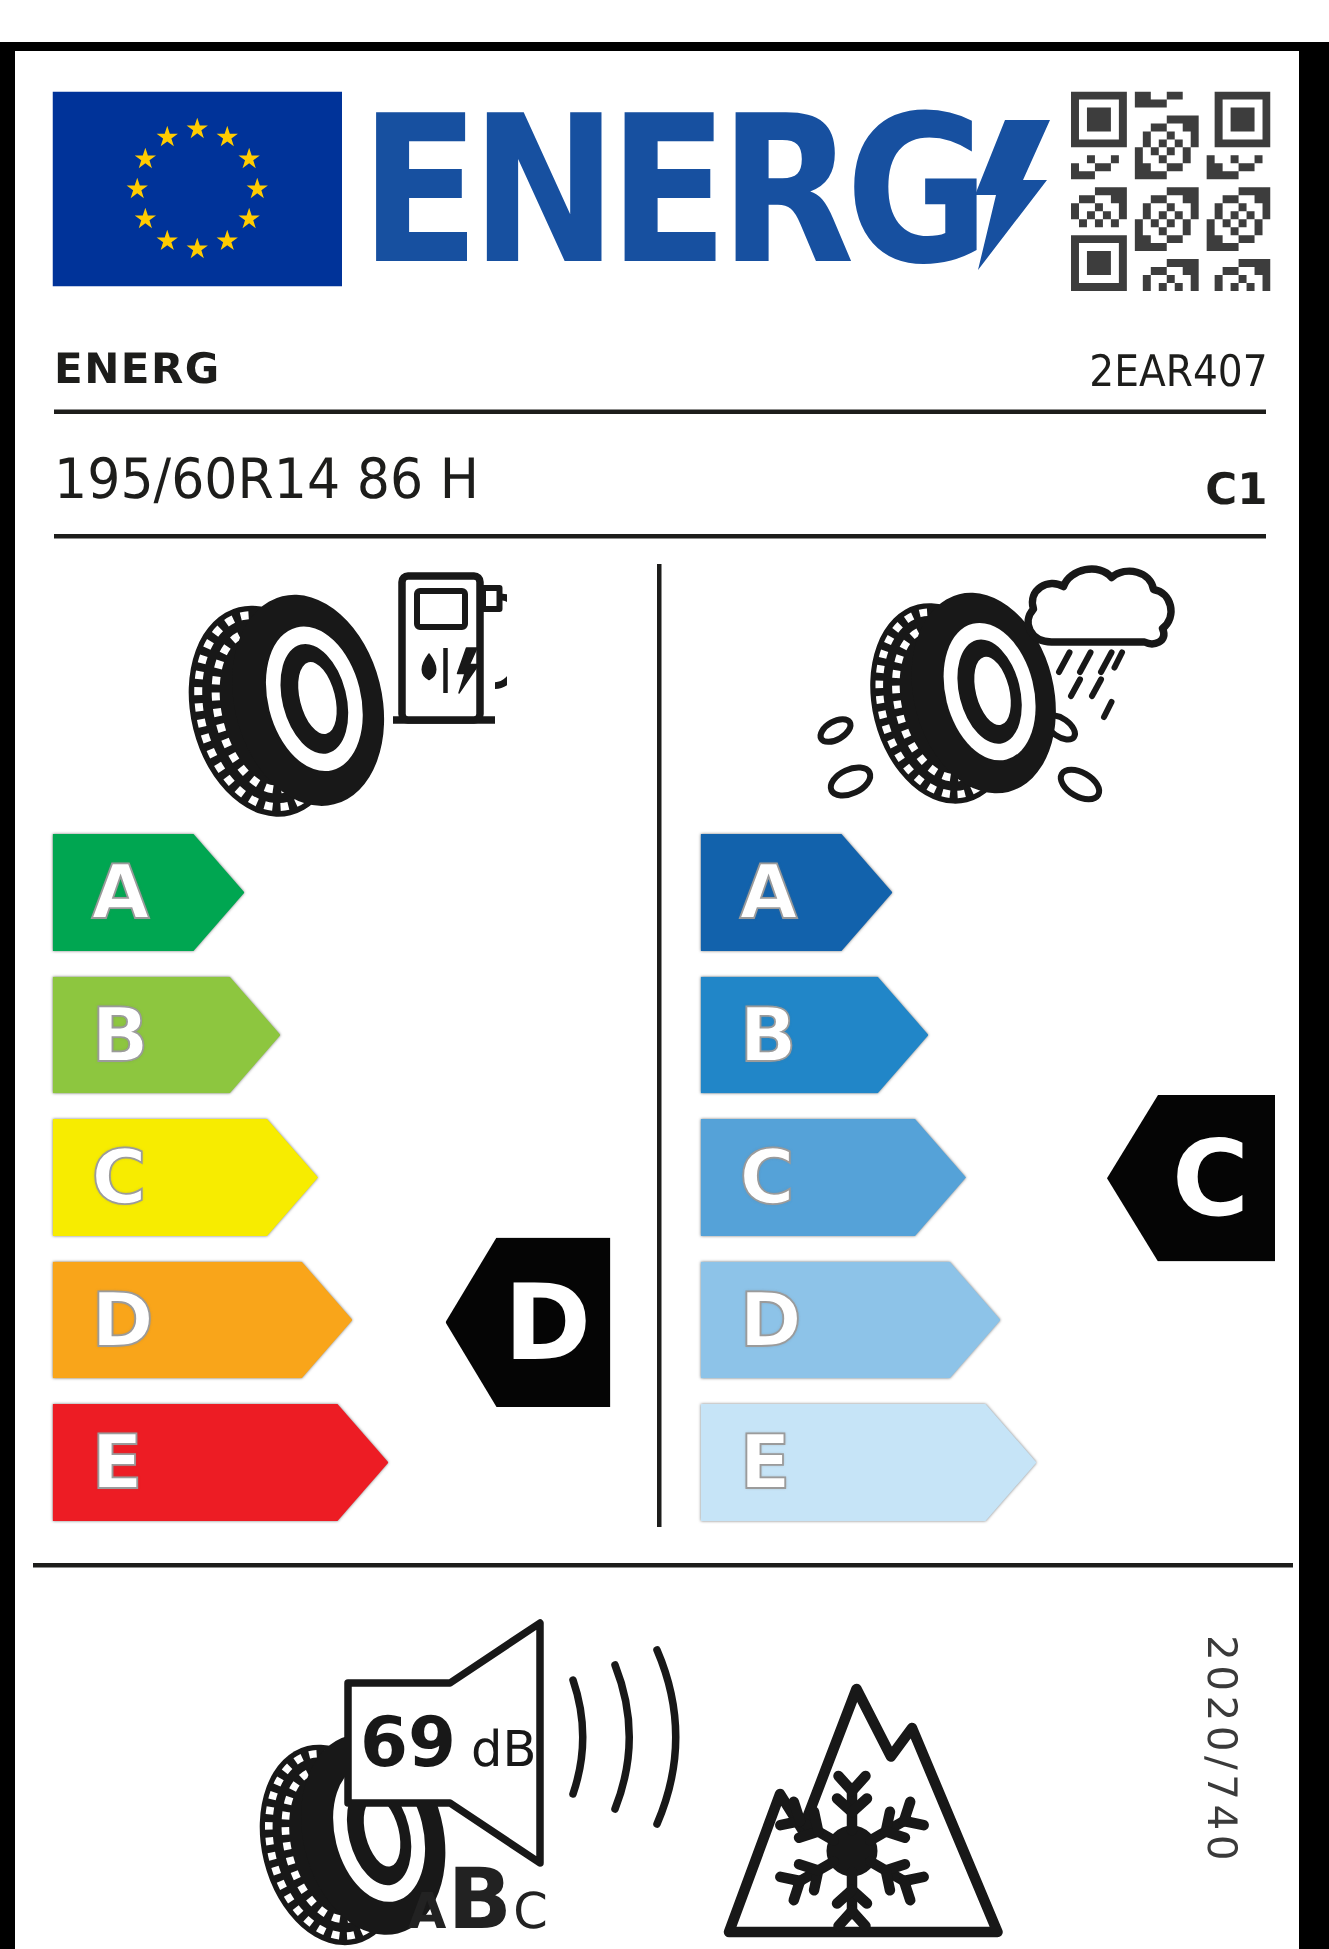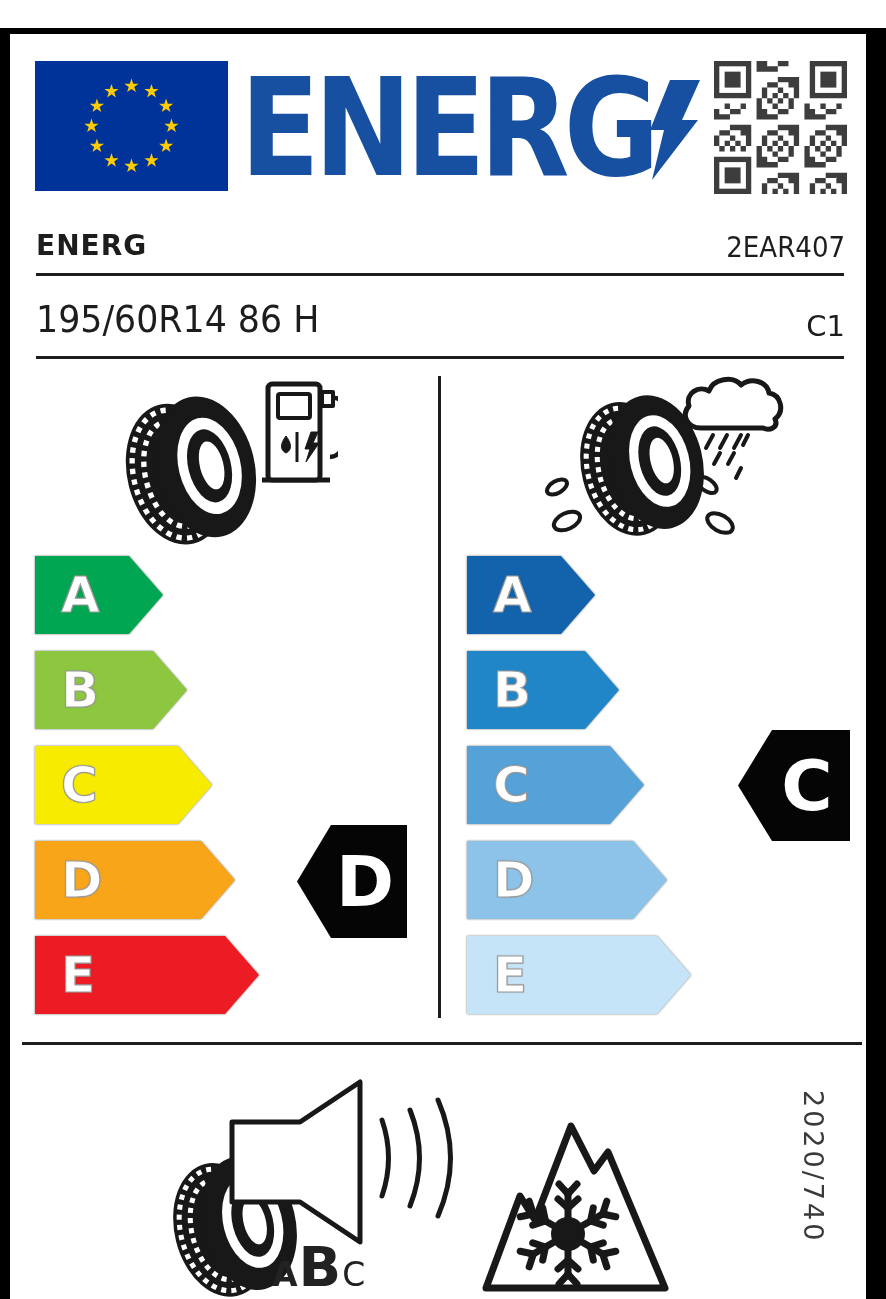--- a/index.html
+++ b/index.html
@@ -15,21 +15,21 @@
   .energ{left:240px;top:48px;height:104px;display:flex;align-items:center;
          font-size:136px;font-weight:800;letter-spacing:-7px;line-height:1;
          transform:scaleX(.86);transform-origin:left center;}
   .bolt{left:646px;top:52px;}
   .qr{left:714px;top:33px;}
   
   .brand{left:36px;top:201px;font-size:28px;font-weight:bold;letter-spacing:1px;}
   .model-code{right:41px;top:202px;font-size:29px;transform:scaleX(.9);transform-origin:right center;}
   .hr1{left:36px;top:245px;width:808px;height:3px;background:#1d1d1b;}
   .tire-size{left:36px;top:270px;font-size:37px;transform:scaleX(.94);transform-origin:left center;}
-  .tire-class{right:41px;top:281px;font-size:29px;}
+  .tire-class{right:41px;top:281px;font-size:29px;font-weight:bold;}
   .hr2{left:36px;top:328px;width:808px;height:3px;background:#1d1d1b;}
   
   .vdivider{left:438px;top:348px;width:3px;height:642px;background:#1d1d1b;}
   .fuel-icon{left:118px;top:348px;}
   .wet-icon{left:543px;top:345px;}
   .scale{top:528px;width:300px;}
   .scale-left{left:35px;}
   .scale-right{left:467px;}
   .srow{height:78px;margin-bottom:17px;}
   .arrow-wrap{width:fit-content;filter:drop-shadow(0 0 1px #7a7a7a);}
@@ -263,20 +263,24 @@
   </div>
 
   <div class="abs hr3"></div>
 
   <svg class="abs noise-tire" width="150" height="152" viewBox="0 0 140 150">
     <use href="#tire-sym" width="140" height="150"></use>
   </svg>
   <svg class="abs speaker" width="140" height="172" viewBox="0 0 140 172">
     <polygon points="4,46 72,46 132,6 132,166 72,126 4,126" fill="#fff" stroke="#181818" stroke-width="5" stroke-linejoin="round"></polygon>
   </svg>
+  <div class="abs noise-value">
+    <span class="noise-db-num">69</span>
+    <span class="noise-db-unit">dB</span>
+  </div>
   <svg class="abs noise-arcs" width="90" height="132" viewBox="0 0 90 132">
     <g fill="none" stroke="#181818" stroke-width="5" stroke-linecap="round">
       <path d="M10,28 q13,38 0,76"></path>
       <path d="M38,18 q19,48 0,96"></path>
       <path d="M66,8 q25,58 0,116"></path>
     </g>
   </svg>
   <div class="abs noise-abc">
     <span class="abc-a">A</span>
     <span class="abc-b">B</span>

